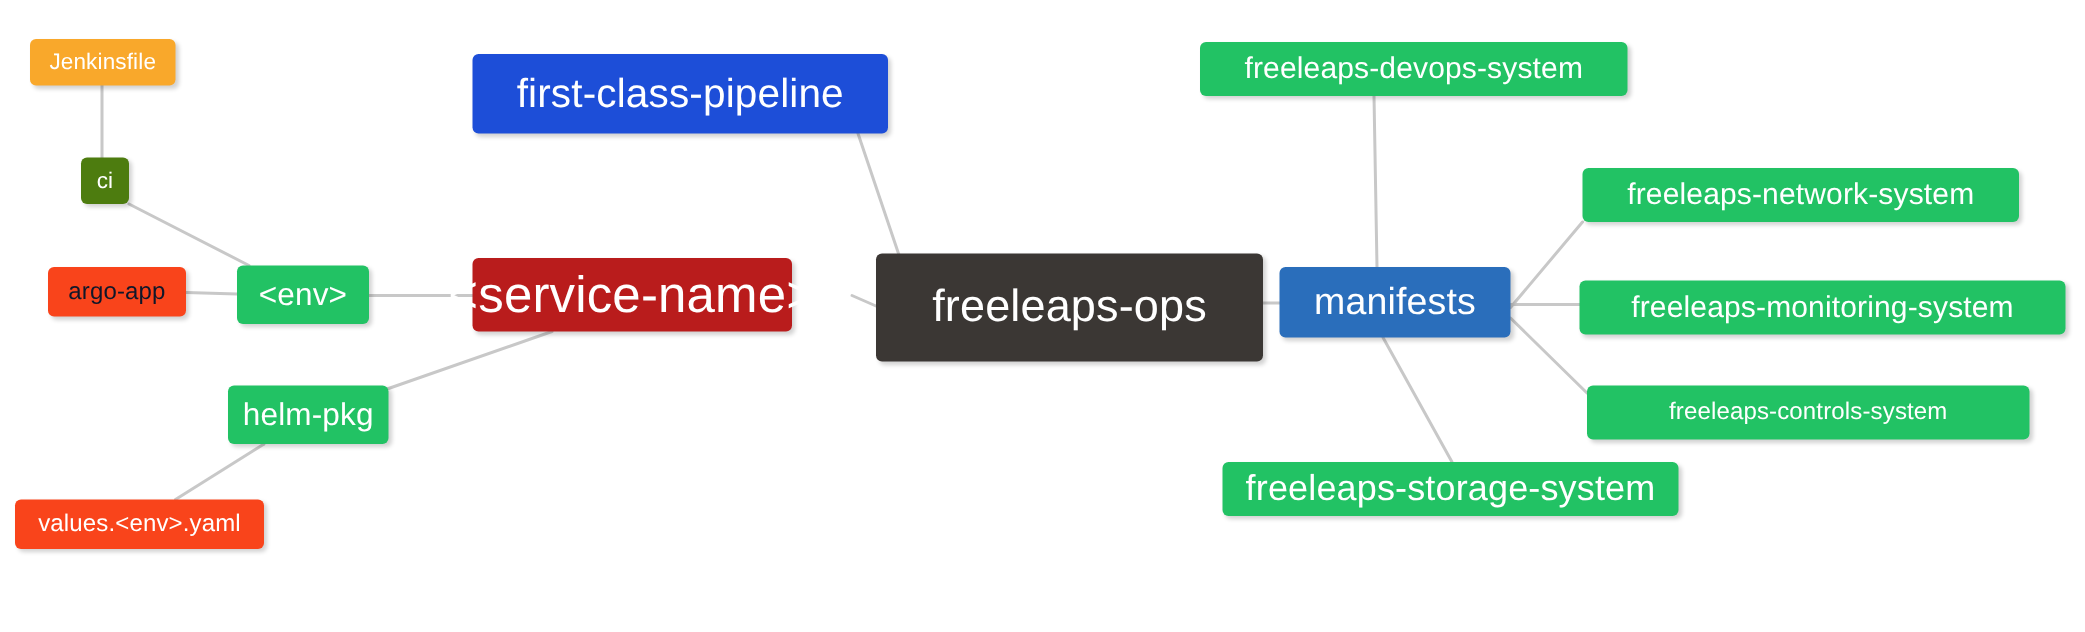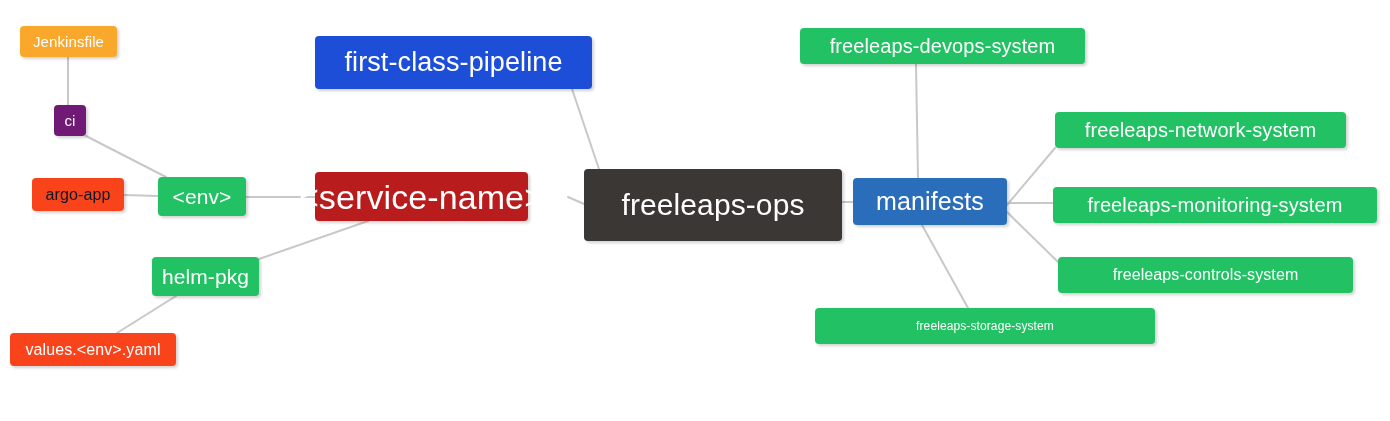--- a/index.html
+++ b/index.html
@@ -59,23 +59,23 @@
       <line x1="1007" y1="212" x2="1058" y2="262" stroke="#c8c8c8" stroke-width="2" stroke-linecap="round"></line>
       <line x1="922" y1="225" x2="968" y2="308" stroke="#c8c8c8" stroke-width="2" stroke-linecap="round"></line>
     </svg>
   <div id="node-layer">
       <div class="node" style="left: 584px; top: 169px; width: 258px; height: 72px; background: rgb(59, 55, 52); color: rgb(255, 255, 255); font-size: 30px;">freeleaps-ops</div>
       <div class="node" style="left: 315px; top: 36px; width: 277px; height: 53px; background: #1d4ed8; color: rgb(255, 255, 255); font-size: 27px;">first-class-pipeline</div>
       <div class="node" style="left: 315px; top: 172px; width: 213px; height: 49px; background: #b91c1c; color: rgb(255, 255, 255); font-size: 34px;">&lt;service-name&gt;</div>
       <div class="node" style="left: 853px; top: 178px; width: 154px; height: 47px; background: rgb(42, 110, 187); color: rgb(255, 255, 255); font-size: 25px;">manifests</div>
       <div class="node" style="left: 158px; top: 177px; width: 88px; height: 39px; background: rgb(34, 194, 100); color: rgb(255, 255, 255); font-size: 21px;">&lt;env&gt;</div>
       <div class="node" style="left: 152px; top: 257px; width: 107px; height: 39px; background: rgb(34, 194, 100); color: rgb(255, 255, 255); font-size: 21px;">helm-pkg</div>
-      <div class="node" style="left: 54px; top: 105px; width: 32px; height: 31px; background: #701a75; color: rgb(255, 255, 255); font-size: 15px;">ci</div>
+      <div class="node" style="left: 54px; top: 105px; width: 32px; height: 31px; background: #4d7c0f; color: rgb(255, 255, 255); font-size: 15px;">ci</div>
       <div class="node" style="left: 20px; top: 26px; width: 97px; height: 31px; background: rgb(249, 168, 43); color: rgb(255, 255, 255); font-size: 15px;">Jenkinsfile</div>
       <div class="node" style="left: 32px; top: 178px; width: 92px; height: 33px; background: rgb(249, 68, 27); color: #0f172a; font-size: 16px;">argo-app</div>
       <div class="node" style="left: 10px; top: 333px; width: 166px; height: 33px; background: rgb(249, 68, 27); color: rgb(255, 255, 255); font-size: 16px;">values.&lt;env&gt;.yaml</div>
       <div class="node" style="left: 800px; top: 28px; width: 285px; height: 36px; background: rgb(34, 194, 100); color: rgb(255, 255, 255); font-size: 20px;">freeleaps-devops-system</div>
       <div class="node" style="left: 1055px; top: 112px; width: 291px; height: 36px; background: rgb(34, 194, 100); color: rgb(255, 255, 255); font-size: 20px;">freeleaps-network-system</div>
       <div class="node" style="left: 1053px; top: 187px; width: 324px; height: 36px; background: rgb(34, 194, 100); color: rgb(255, 255, 255); font-size: 20px;">freeleaps-monitoring-system</div>
       <div class="node" style="left: 1058px; top: 257px; width: 295px; height: 36px; background: rgb(34, 194, 100); color: rgb(255, 255, 255); font-size: 16px;">freeleaps-controls-system</div>
-      <div class="node" style="left: 815px; top: 308px; width: 340px; height: 36px; background: rgb(34, 194, 100); color: rgb(255, 255, 255); font-size: 12px;">freeleaps-storage-system</div>
+      <div class="node" style="left: 815px; top: 308px; width: 304px; height: 36px; background: rgb(34, 194, 100); color: rgb(255, 255, 255); font-size: 24px;">freeleaps-storage-system</div>
     </div>
 </div>
 
 </body></html>

